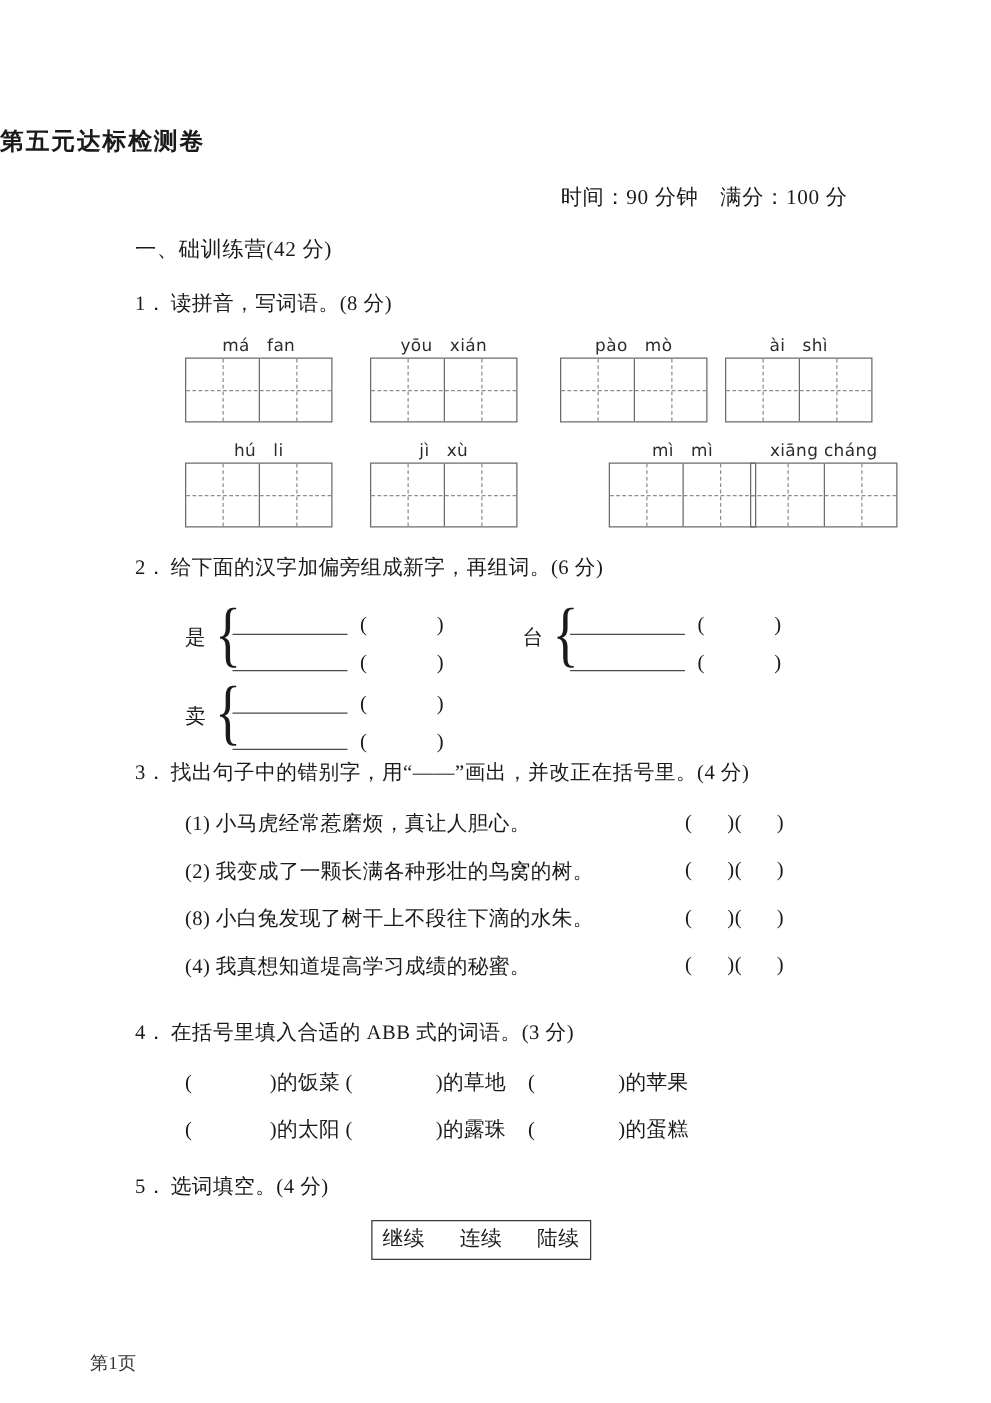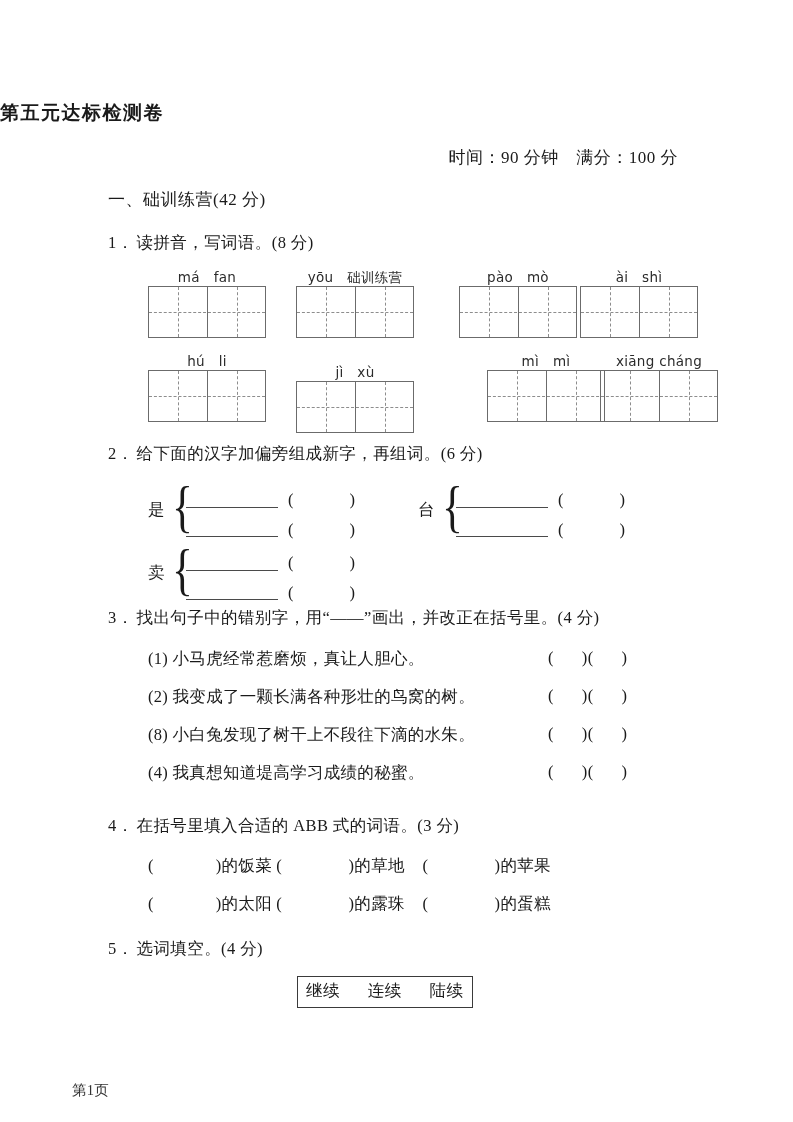--- a/index.html
+++ b/index.html
@@ -223,28 +223,28 @@
   <div class="grid-row" style="top:268px;">
     <div class="grid-cellgroup" style="left:148px;">
       <div class="pinyin"><span>má</span>&nbsp;&nbsp;&nbsp;<span>fan</span></div>
       <div class="tianzi">
           <div class="half"></div>
           <div class="half"></div>
           <div class="hline"></div>
         </div>
     </div>
     <div class="grid-cellgroup" style="left:296px;">
-      <div class="pinyin"><span>yōu</span>&nbsp;&nbsp;&nbsp;<span>础训练营</span></div>
-      <div class="tianzi">
-          <div class="half"></div>
-          <div class="half"></div>
-          <div class="hline"></div>
-        </div>
-    </div>
-    <div class="grid-cellgroup" style="left:459px;">
+      <div class="pinyin"><span>yōu</span>&nbsp;&nbsp;&nbsp;<span>xián</span></div>
+      <div class="tianzi">
+          <div class="half"></div>
+          <div class="half"></div>
+          <div class="hline"></div>
+        </div>
+    </div>
+    <div class="grid-cellgroup" style="left:448px;">
       <div class="pinyin"><span>pào</span>&nbsp;&nbsp;&nbsp;<span>mò</span></div>
       <div class="tianzi">
           <div class="half"></div>
           <div class="half"></div>
           <div class="hline"></div>
         </div>
     </div>
     <div class="grid-cellgroup" style="left:580px;">
       <div class="pinyin"><span>ài</span>&nbsp;&nbsp;&nbsp;<span>shì</span></div>
       <div class="tianzi">
@@ -257,21 +257,21 @@
 
   <div class="grid-row" style="top:352px;">
     <div class="grid-cellgroup" style="left:148px;">
       <div class="pinyin"><span>hú</span>&nbsp;&nbsp;&nbsp;<span>li</span></div>
       <div class="tianzi">
           <div class="half"></div>
           <div class="half"></div>
           <div class="hline"></div>
         </div>
     </div>
-    <div class="grid-cellgroup" style="left:296px;margin-top:11px;">
+    <div class="grid-cellgroup" style="left:296px;">
       <div class="pinyin"><span>jì</span>&nbsp;&nbsp;&nbsp;<span>xù</span></div>
       <div class="tianzi">
           <div class="half"></div>
           <div class="half"></div>
           <div class="hline"></div>
         </div>
     </div>
     <div class="grid-cellgroup" style="left:440px;padding-left:47px;">
       <div class="pinyin"><span>mì</span>&nbsp;&nbsp;&nbsp;<span>mì</span></div>
       <div class="tianzi">

